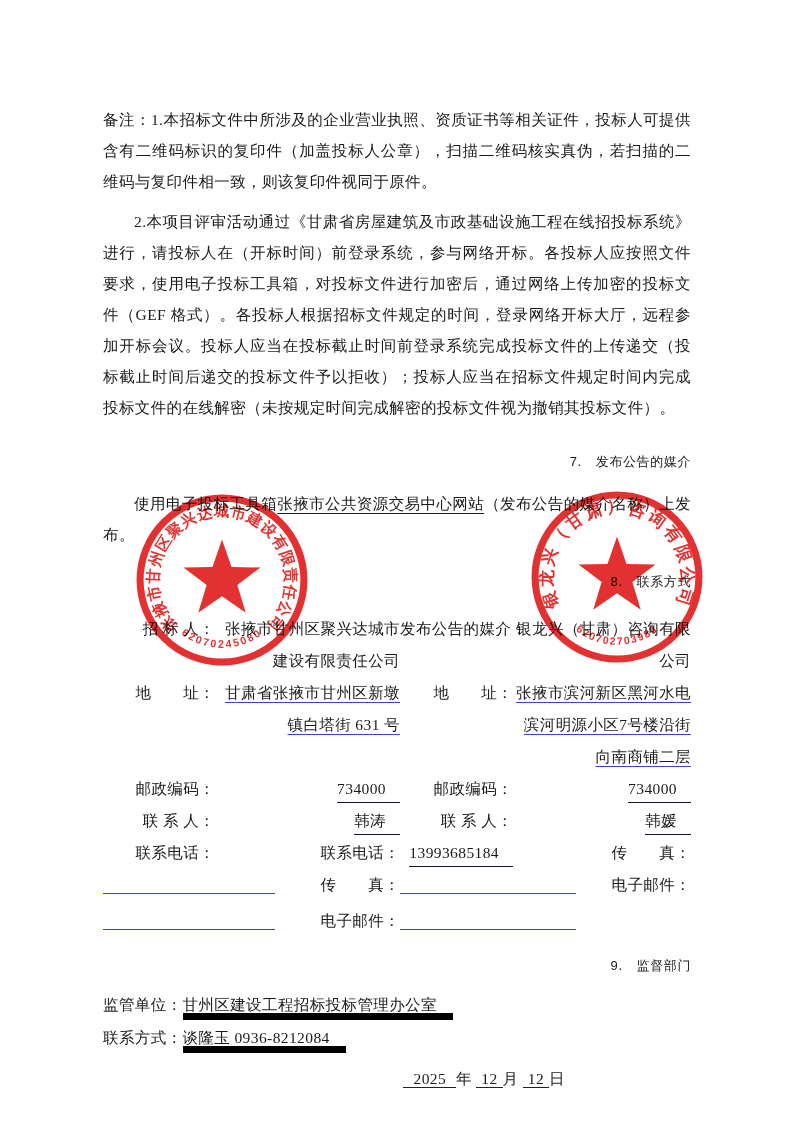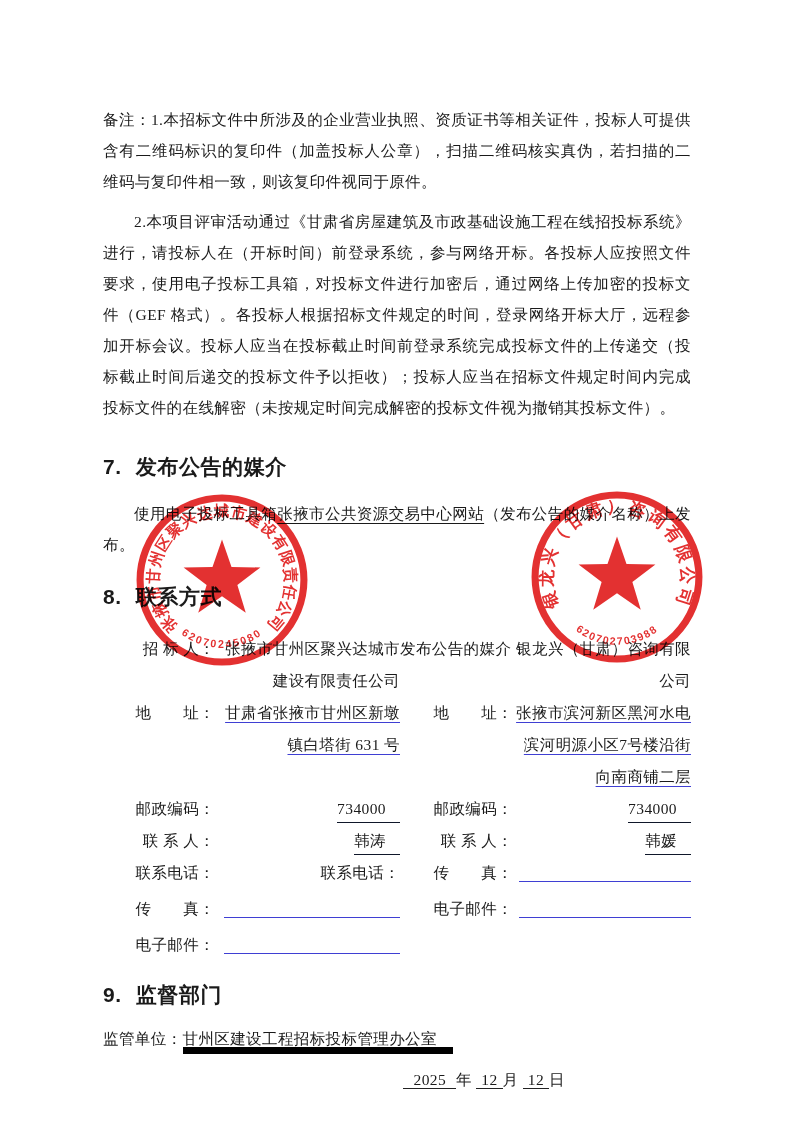--- a/index.html
+++ b/index.html
@@ -17,22 +17,22 @@
   }
   p.body-text{
     margin:0;
     font-size:15.5px;line-height:31px;
     text-align:justify;
     letter-spacing:0.4px;
   }
   p.indent{text-indent:31px;margin-top:9px;}
   h2.sec{
     font-family:"Liberation Sans","DejaVu Sans",sans-serif;
-    font-size:21px;font-weight:bold;
-    margin:0;letter-spacing:0.6px;
+    font-size:13px;font-weight:normal;
+    margin:0;letter-spacing:0.6px;text-align:right;
   }
   .sec .sec-num{margin-right:14px;}
   #sec7-title{margin-top:30px;}
   #sec7-para{margin-top:17px;}
   #sec8-title{margin-top:23px;}
   #sec9-title{margin-top:16px;}
   .u-black{
     text-decoration:underline;
     text-underline-offset:4px;
     text-decoration-thickness:1px;
@@ -136,36 +136,38 @@
       <div class="cell lab">邮政编码：</div>
       <div class="cell val"><span class="u-blue-box">734000</span></div>
 
       <div class="cell lab">联 系 人：</div>
       <div class="cell val"><span class="u-blue-box">韩涛</span></div>
       <div class="cell lab">联 系 人：</div>
       <div class="cell val"><span class="u-blue-box">韩媛</span></div>
 
       <div class="cell lab">联系电话：</div>
       <div class="cell lab">联系电话：</div>
+      <div class="cell val"><span class="u-blue-box">13993685184</span></div>
 
       <div class="cell lab">传　　真：</div>
       <div class="cell val"><span class="blank-line blank-l"></span></div>
       <div class="cell lab">传　　真：</div>
       <div class="cell val"><span class="blank-line blank-r"></span></div>
 
       <div class="cell lab">电子邮件：</div>
       <div class="cell val"><span class="blank-line blank-l"></span></div>
       <div class="cell lab">电子邮件：</div>
       <div class="cell val"><span class="blank-line blank-r"></span></div>
     </div>
 
     <h2 class="sec" id="sec9-title"><span class="sec-num">9.</span><span>监督部门</span></h2>
 
     <div class="s9rows">
       <div class="s9row"><span class="lab">监管单位：</span><span class="s9-val">甘州区建设工程招标投标管理办公室</span></div>
+      <div class="s9row"><span class="lab">联系方式：</span><span class="s9-val">谈隆玉  0936-8212084</span></div>
     </div>
 
     <div class="date-line">
       <span class="date-seg">2025</span><span>年</span> <span class="date-seg small">12</span><span>月</span> <span class="date-seg small">12</span><span>日</span>
     </div>
 
   </div>
 
   <svg class="seal" id="seal-bidder" width="178" height="178" viewBox="0 0 176 176">
     <circle cx="88" cy="88" r="81" fill="none" stroke="#e01414" stroke-width="7"></circle>

